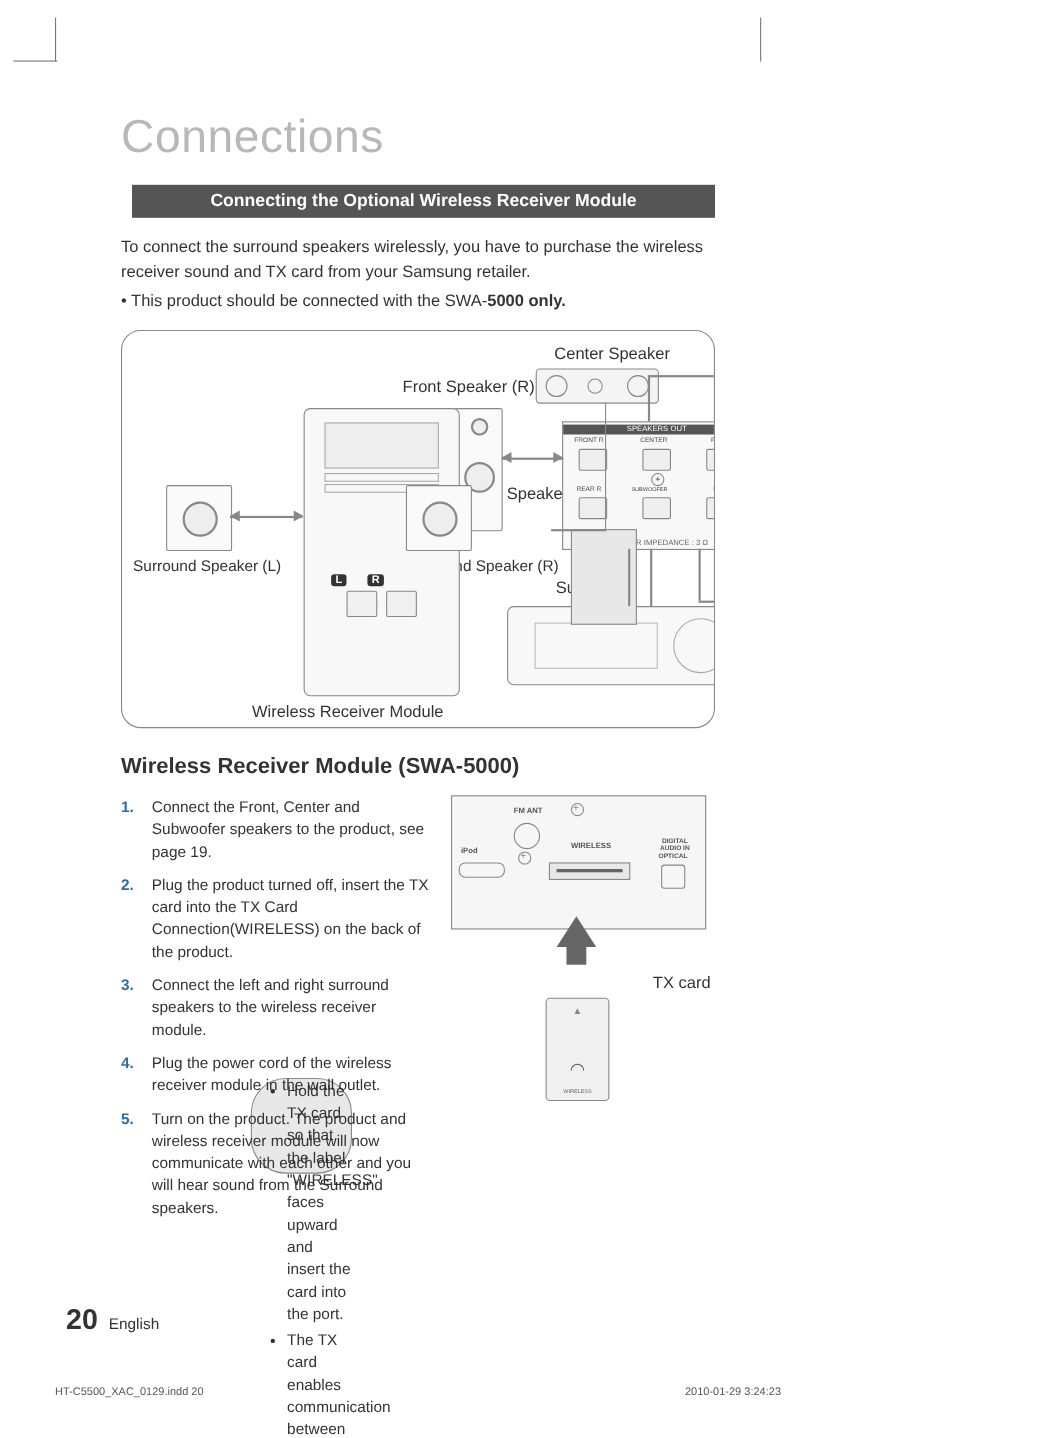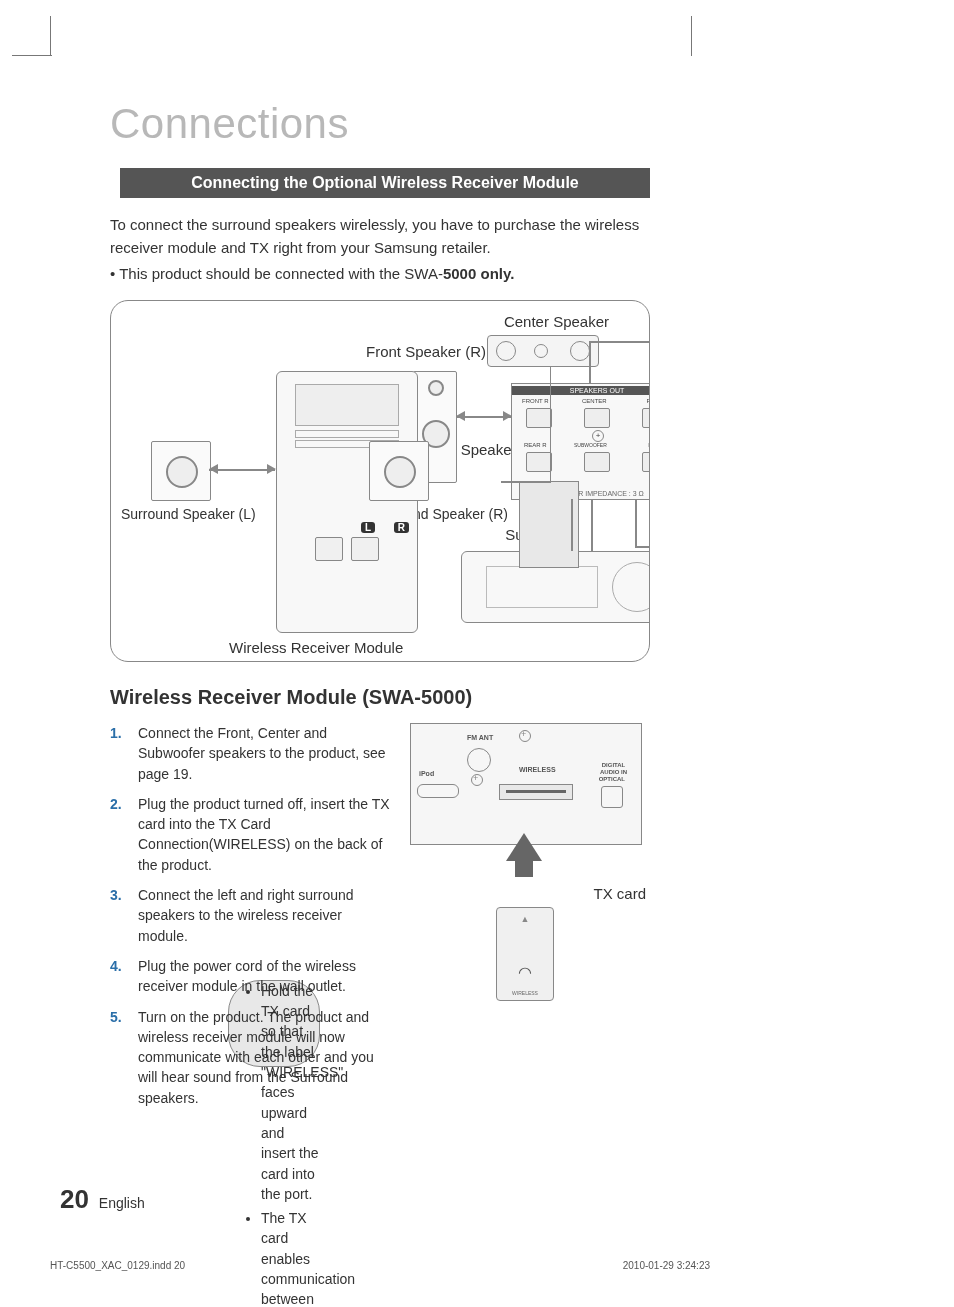--- a/index.html
+++ b/index.html
@@ -72,21 +72,21 @@
   }
   .wrm {
     position: absolute;
     left: 165px; top: 70px;
     width: 140px; height: 260px;
     border: 1.5px solid #888;
     border-radius: 6px;
     background: #f8f8f8;
   }
   .wrm .screen { position:absolute; top:12px; left:18px; right:18px; height:40px; border:1px solid #aaa; background:#eee;}
-  .wrm .lr { position:absolute; top:150px; left:16px; right:0; text-align:right; font-size:10px; font-weight:bold;}
+  .wrm .lr { position:absolute; top:150px; left:16px; right:0; text-align:left; font-size:10px; font-weight:bold;}
   .wrm .port { position:absolute; top:165px; width:26px; height:22px; border:1.5px solid #888; border-radius:2px; background:#f0f0f0;}
   .conn-box {
     position:absolute; left:400px; top:82px; width:170px; height:115px;
     border:1.5px solid #888; background:#f8f8f8;
   }
   .conn-box .r { position:absolute; width:24px; height:18px; border:1px solid #888; background:#eee; border-radius:2px;}
   .conn-box .t { position:absolute; width:100%; text-align:center; font-size:7px; bottom:2px; color:#666;}
   .conn-box .hdr { position:absolute; top:2px; width:100%; text-align:center; font-size:7px; background:#555; color:#fff; padding:1px 0;}
   .main-unit {
     position:absolute; left:350px; top:250px; width:270px; height:70px;
@@ -207,21 +207,21 @@
 
 <div class="page">
   <div class="crop-mark-l"></div>
   <div class="crop-mark-r"></div>
   <div class="crop-mark-b"></div>
 
   <h1 class="title">Connections</h1>
 
   <div class="banner">Connecting the Optional Wireless Receiver Module</div>
 
-  <p class="intro">To connect the surround speakers wirelessly, you have to purchase the wireless receiver module and TX right from your Samsung retailer.</p>
+  <p class="intro">To connect the surround speakers wirelessly, you have to purchase the wireless receiver sound and TX card from your Samsung retailer.</p>
   <p class="bullet1">
     <span>• This product should be connected with the SWA-</span><b>5000 only.</b>
   </p>
 
   <div class="diagram">
     <span class="lbl" style="right:40px; top:12px;">Center Speaker</span>
     <span class="lbl" style="left:255px; top:42px;">Front Speaker (R)</span>
     <span class="lbl" style="right:110px; top:140px;">Front Speaker (L)</span>
     <span class="lbl" style="left:10px; top:205px; font-size:14px;">Surround Speaker (L)</span>
     <span class="lbl" style="left:260px; top:205px; font-size:14px;">Surround Speaker (R)</span>

